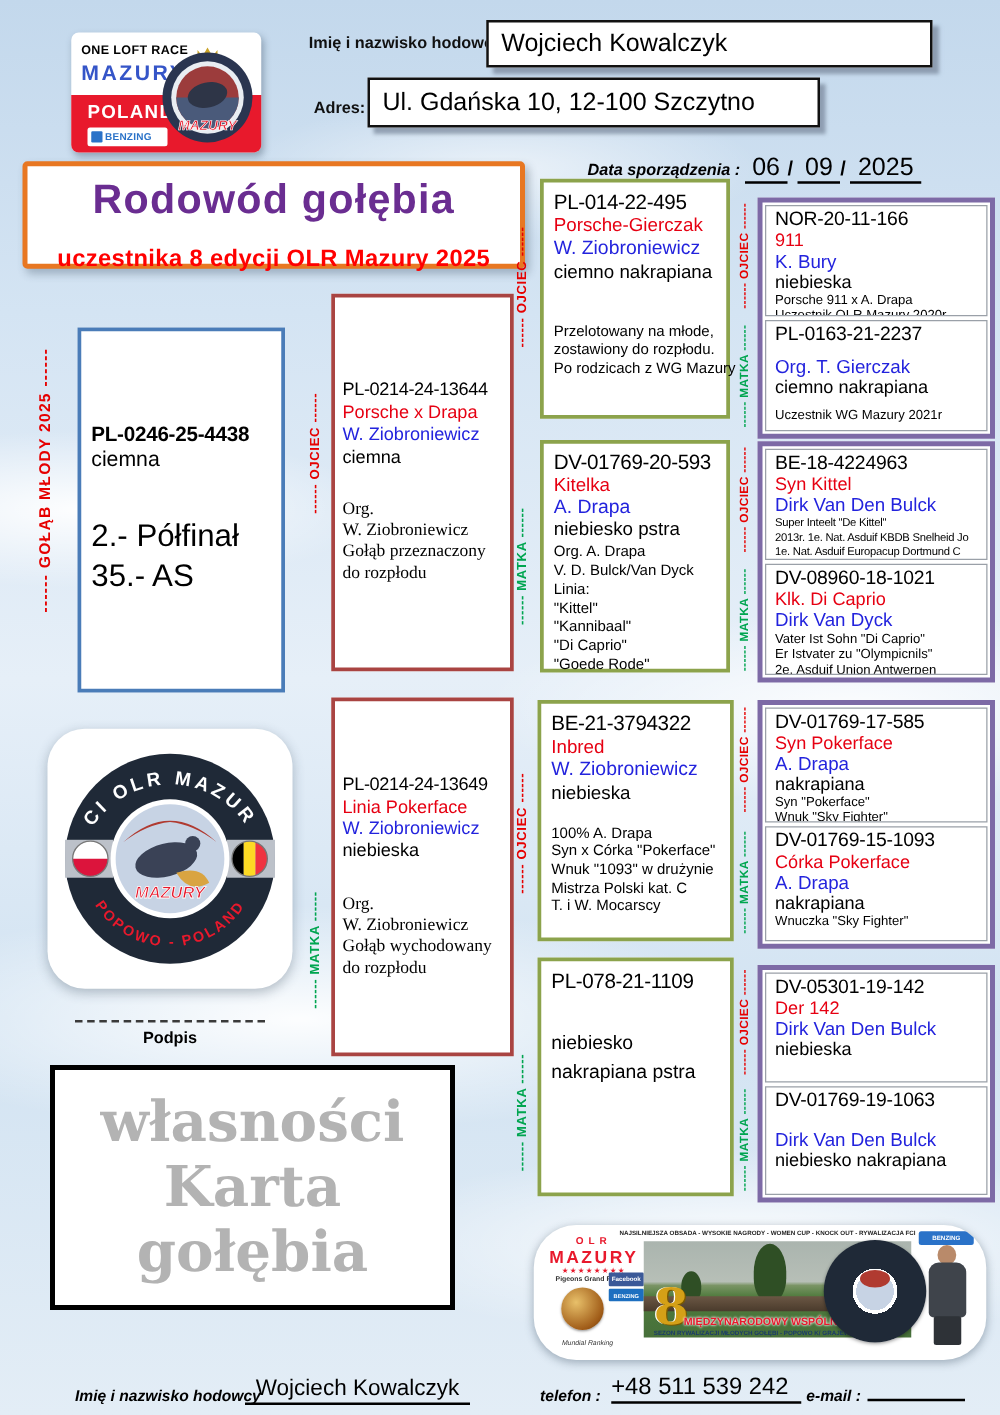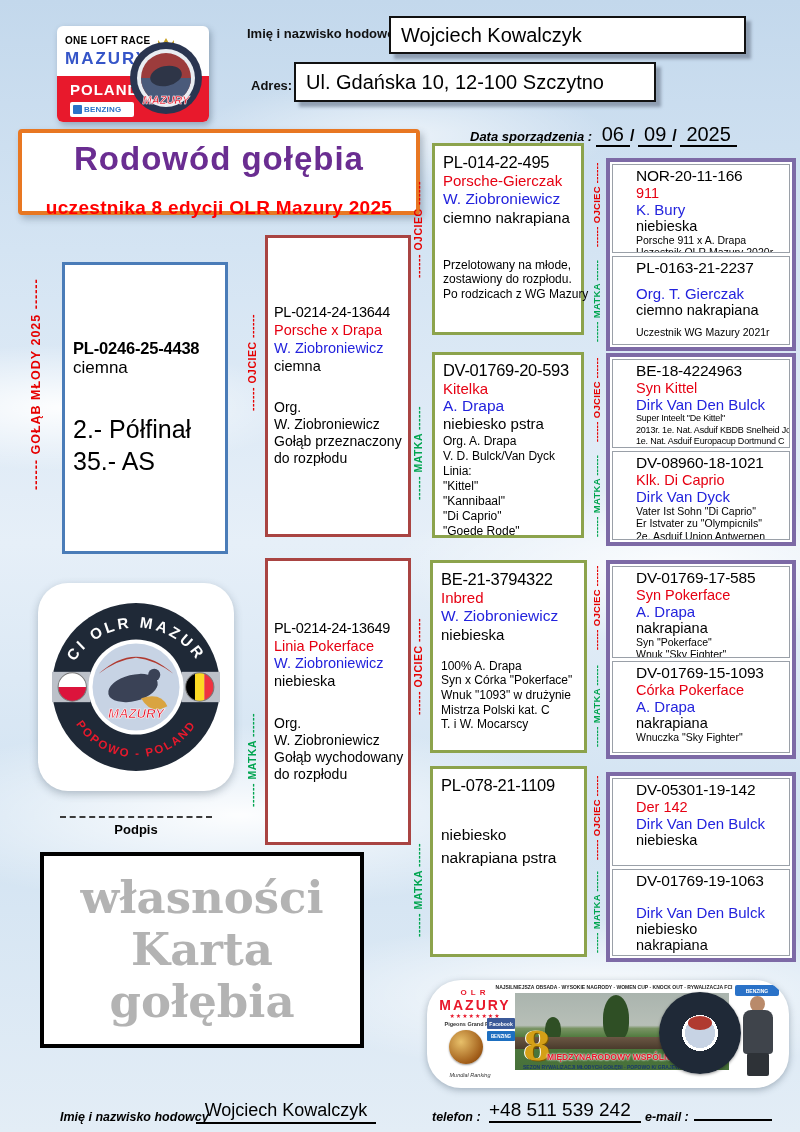--- a/index.html
+++ b/index.html
@@ -62,21 +62,21 @@
   .subj-res { font-size:25px; line-height:1.3; }
   .mt34 { margin-top:34px; }
 
   .redbox { border:3px solid #a94442; display:flex; flex-direction:column; justify-content:center; padding:6px; }
   #father-box { left:265px; top:235px; width:146px; height:302px; }
   #mother-box { left:265px; top:558px; width:146px; height:287px; }
   .p-ring { font-size:14.5px; white-space:nowrap; letter-spacing:-.3px; }
   .p-line { font-size:14.5px; color:#e60012; white-space:nowrap; }
   .p-owner { font-size:14.5px; color:#2323dd; white-space:nowrap; }
   .p-color { font-size:14.5px; }
-  .p-notes { margin-top:24px; font-size:14px; line-height:1.22; }
+  .p-notes { margin-top:24px; font-size:14px; line-height:1.22;font-family:Liberation Serif, serif; }
   .p-notes div { white-space:nowrap; }
 
   .greenbox { border:3px solid #8ca34c; padding:6px 8px; }
   #gp0 { left:432px; top:143px; width:152px; height:192px; }
   #gp1 { left:432px; top:352px; width:152px; height:186px; line-height:1.15; }
   #gp2 { left:430px; top:560px; width:157px; height:193px; }
   #gp3 { left:430px; top:766px; width:157px; height:191px; }
   .gp-ring { font-size:16.5px; white-space:nowrap; letter-spacing:-.3px; }
   .gp-line { font-size:15px; color:#e60012; white-space:nowrap; }
   .gp-owner { font-size:15.5px; color:#2323dd; white-space:nowrap; }
@@ -87,21 +87,21 @@
   #gp1 .gp-notes { margin-top:2px; line-height:1.25; }
   #gp2 .gp-notes { margin-top:14px; }
   #gp3 .gp-color { margin-top:28px; font-size:15.5px; line-height:1.5; }
 
   .purplebox { position:absolute; left:606px; width:190px; background:#fff; border:4px solid #7d6aa6;
     padding:2px; display:flex; flex-direction:column; gap:3px; }
   #ggp0 { top:158px; height:193px; }
   #ggp1 { top:353px; height:193px; }
   #ggp2 { top:560px; height:199px; }
   #ggp3 { top:772px; height:190px; }
-  .gg-cell { flex:1; border:1px solid #9aa0a8; padding:2px 23px; overflow:hidden; background:#fff; }
+  .gg-cell { flex:1; border:1px solid #9aa0a8; padding:2px 7px; overflow:hidden; background:#fff; }
   .gg-ring { font-size:15.5px; white-space:nowrap; letter-spacing:-.2px; }
   .gg-name { font-size:14.5px; color:#e60012; white-space:nowrap; }
   .gg-owner { font-size:15px; color:#2323dd; white-space:nowrap; }
   .gg-color { font-size:14.5px; }
   .gg-small { font-size:10.5px; line-height:1.18; white-space:nowrap; }
   .gg-tiny { font-size:9px; line-height:1.3; letter-spacing:-.2px; white-space:nowrap; }
   .mt8 { margin-top:8px; } .mt14 { margin-top:14px; }
 
   
   #fci-card { left:38px; top:583px; width:196px; height:208px; background:#fff; border-radius:30px;

